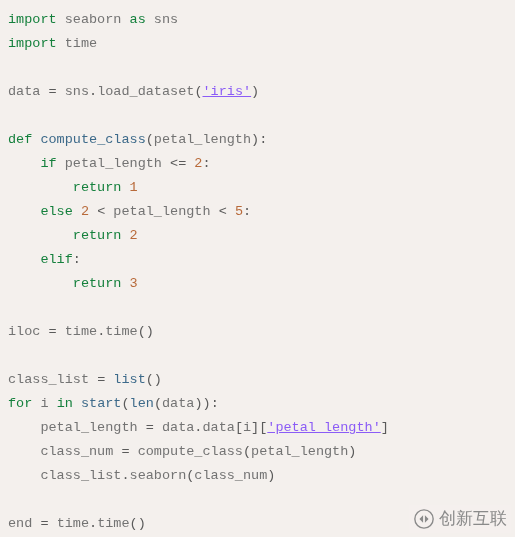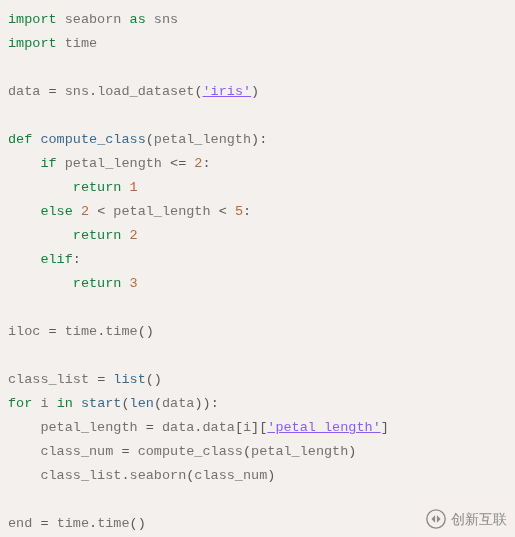--- a/index.html
+++ b/index.html
@@ -30,21 +30,21 @@
 
   .watermark {
     position: absolute;
     right: 4px;
     bottom: 4px;
     display: flex;
     align-items: center;
     gap: 4px;
     color: #8a8a8a;
     font-family: sans-serif;
-    font-size: 14px;
+    font-size: 17px;
     background: rgba(244,240,237,0.85);
     padding: 2px 4px;
   }
   .watermark svg { display: block; }
 </style>
 </head>
 <body>
 
 <pre><span><span class="kw">import</span><span> </span><span class="id">seaborn</span><span> </span><span class="kw">as</span><span> </span><span class="id">sns</span></span>
 <span><span class="kw">import</span><span> </span><span class="id">time</span></span>

